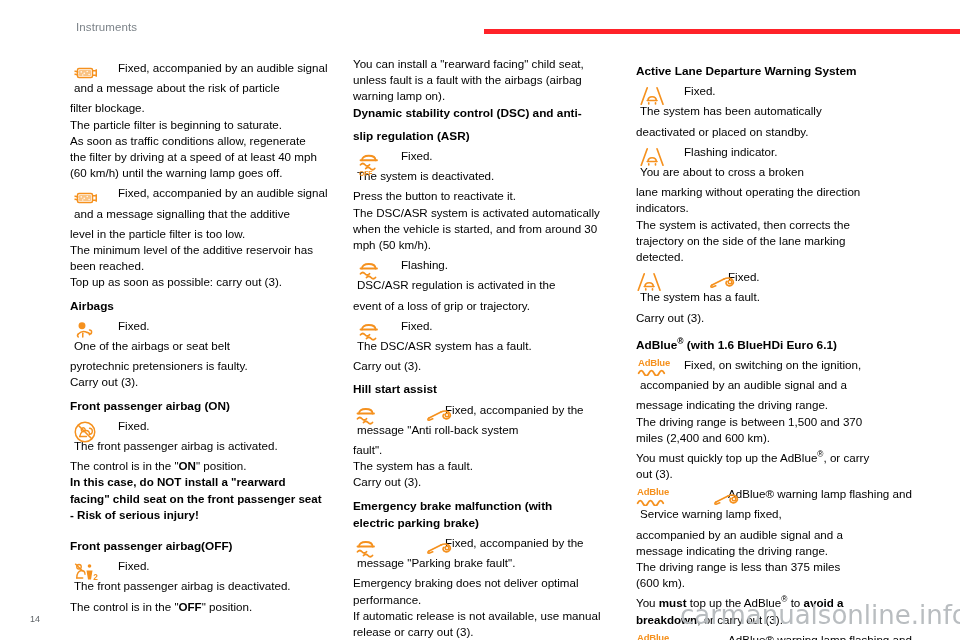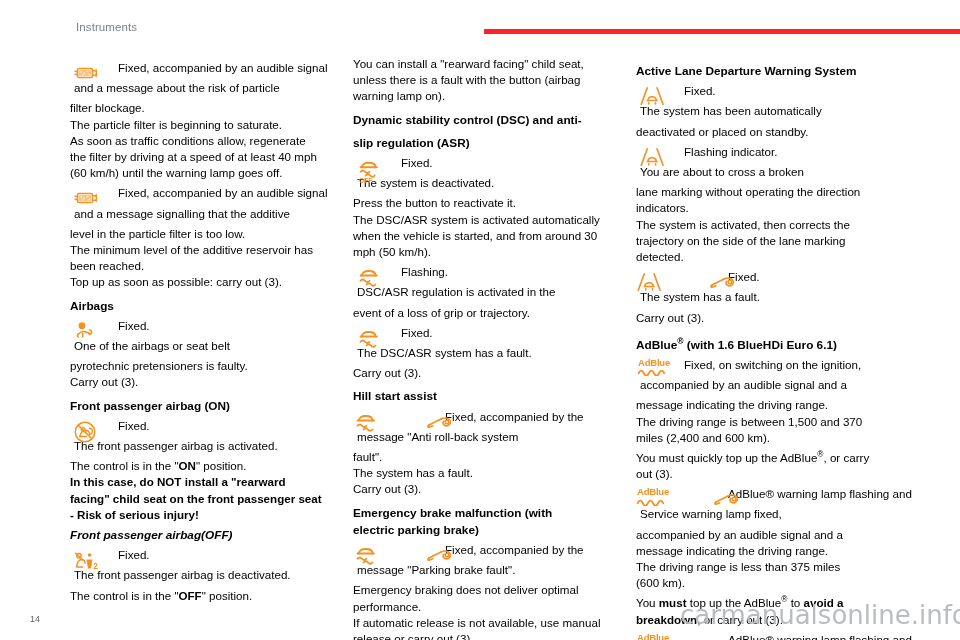--- a/index.html
+++ b/index.html
@@ -239,21 +239,21 @@
             </svg>
           </span>
         </div>
         <p class="body txt indent-1">Fixed.</p>
         <p class="body txt indent-2">The front passenger airbag is activated.</p>
       </div>
       <p class="body"><span>The control is in the "</span><span style="font-weight: bold;">ON</span><span>" position.</span></p>
       <p class="body b">In this case, do NOT install a "rearward</p>
       <p class="body b">facing" child seat on the front passenger seat</p>
       <p class="body b">- Risk of serious injury!</p>
-      <h2 class="sec" style="margin-top: 4px; font-style: italic;">Front passenger airbag(OFF)</h2>
+      <h2 class="sec" style="margin-top: 15px;">Front passenger airbag(OFF)</h2>
       <div class="iconblock">
         <div class="ic-slot">
           <span style="display: inline-block;">
             <svg class="icon" width="30" height="26" viewBox="0 0 40 32">
               <g fill="none" stroke="#f5911e" stroke-width="1.8" stroke-linecap="round">
                 <circle cx="8" cy="9" r="3"></circle>
                 <path d="M5 24c0-6 2-9 6-10"></path>
                 <path d="M11 14c3 0 5 2 5 5"></path>
                 <path d="M5 24h8"></path>
               </g>
@@ -266,23 +266,23 @@
             </svg>
           </span>
         </div>
         <p class="body txt indent-1">Fixed.</p>
         <p class="body txt indent-2">The front passenger airbag is deactivated.</p>
       </div>
       <p class="body"><span>The control is in the "</span><span style="font-weight: bold;">OFF</span><span>" position.</span></p>
     </div>
   <div class="col col-2">
       <p class="body">You can install a "rearward facing" child seat,</p>
-      <p class="body">unless there is a fault with the button (airbag</p>
+      <p class="body">unless fault is a fault with the airbags (airbag</p>
       <p class="body">warning lamp on).</p>
-      <h2 class="sec" style="margin-top: 7px;">Dynamic stability control (DSC) and anti-</h2>
+      <h2 class="sec" style="">Dynamic stability control (DSC) and anti-</h2>
       <h2 class="sec" style="margin-top: 7px;">slip regulation (ASR)</h2>
       <div class="iconblock">
         <div class="ic-slot">
           <span style="display: inline-block;">
             <svg class="icon" width="30" height="30" viewBox="0 0 40 32">
               <g fill="none" stroke="#f5911e" stroke-width="2.4" stroke-linecap="round">
                 <path d="M6 11h22"></path>
                 <path d="M8 11c0-4 3-6 9-6s9 2 9 6"></path>
                 <path d="M6 17c2-2.2 4-2.2 6 0 2 2.2 4 2.2 6 0"></path>
                 <path d="M13 22c2-2.2 4-2.2 6 0 2 2.2 4 2.2 6 0"></path>

